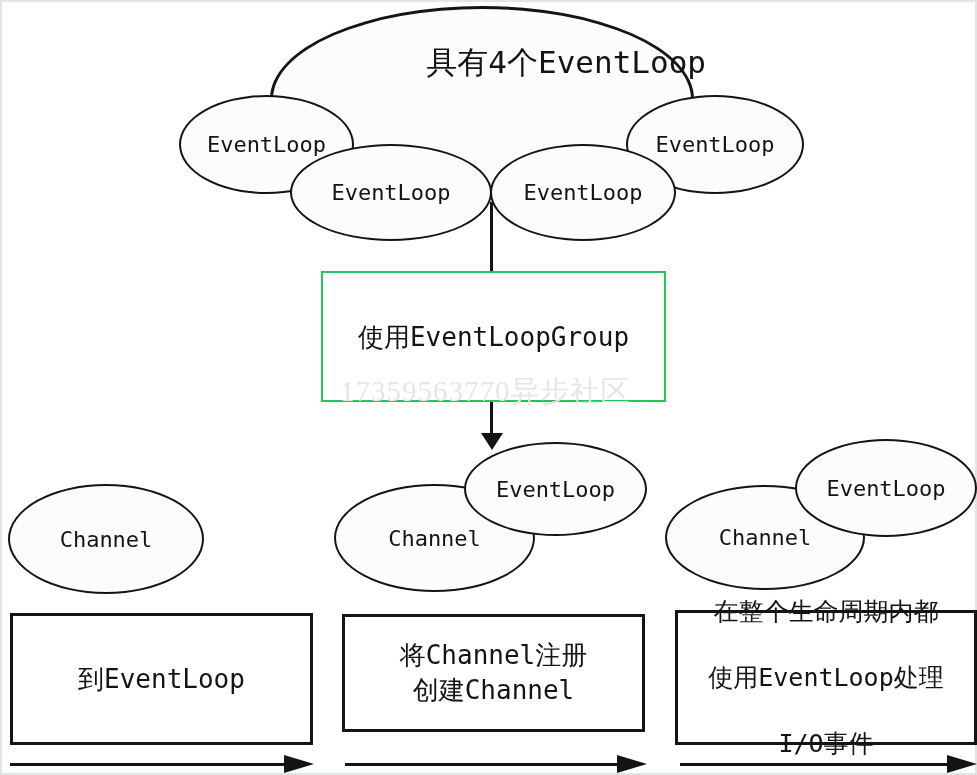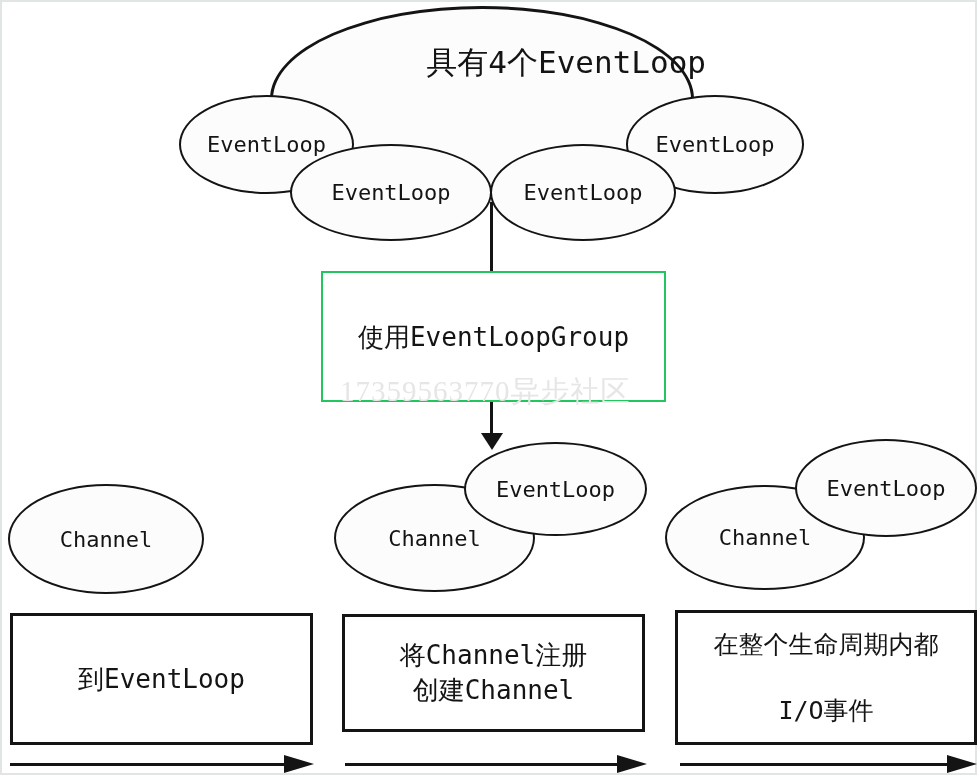--- a/index.html
+++ b/index.html
@@ -130,20 +130,21 @@
 
   <div class="step-box box-1">
     <div>到EventLoop</div>
   </div>
   <div class="step-box box-2">
     <div>将Channel注册</div>
     <div>创建Channel</div>
   </div>
   <div class="step-box box-3">
     <div>在整个生命周期内都</div>
+    <div>使用EventLoop处理</div>
     <div>I/O事件</div>
   </div>
 
   <div class="flow-arrow fa-1"></div>
   <div class="flow-arrow fa-2"></div>
   <div class="flow-arrow fa-3"></div>
 
 </div>
 
 </body></html>

